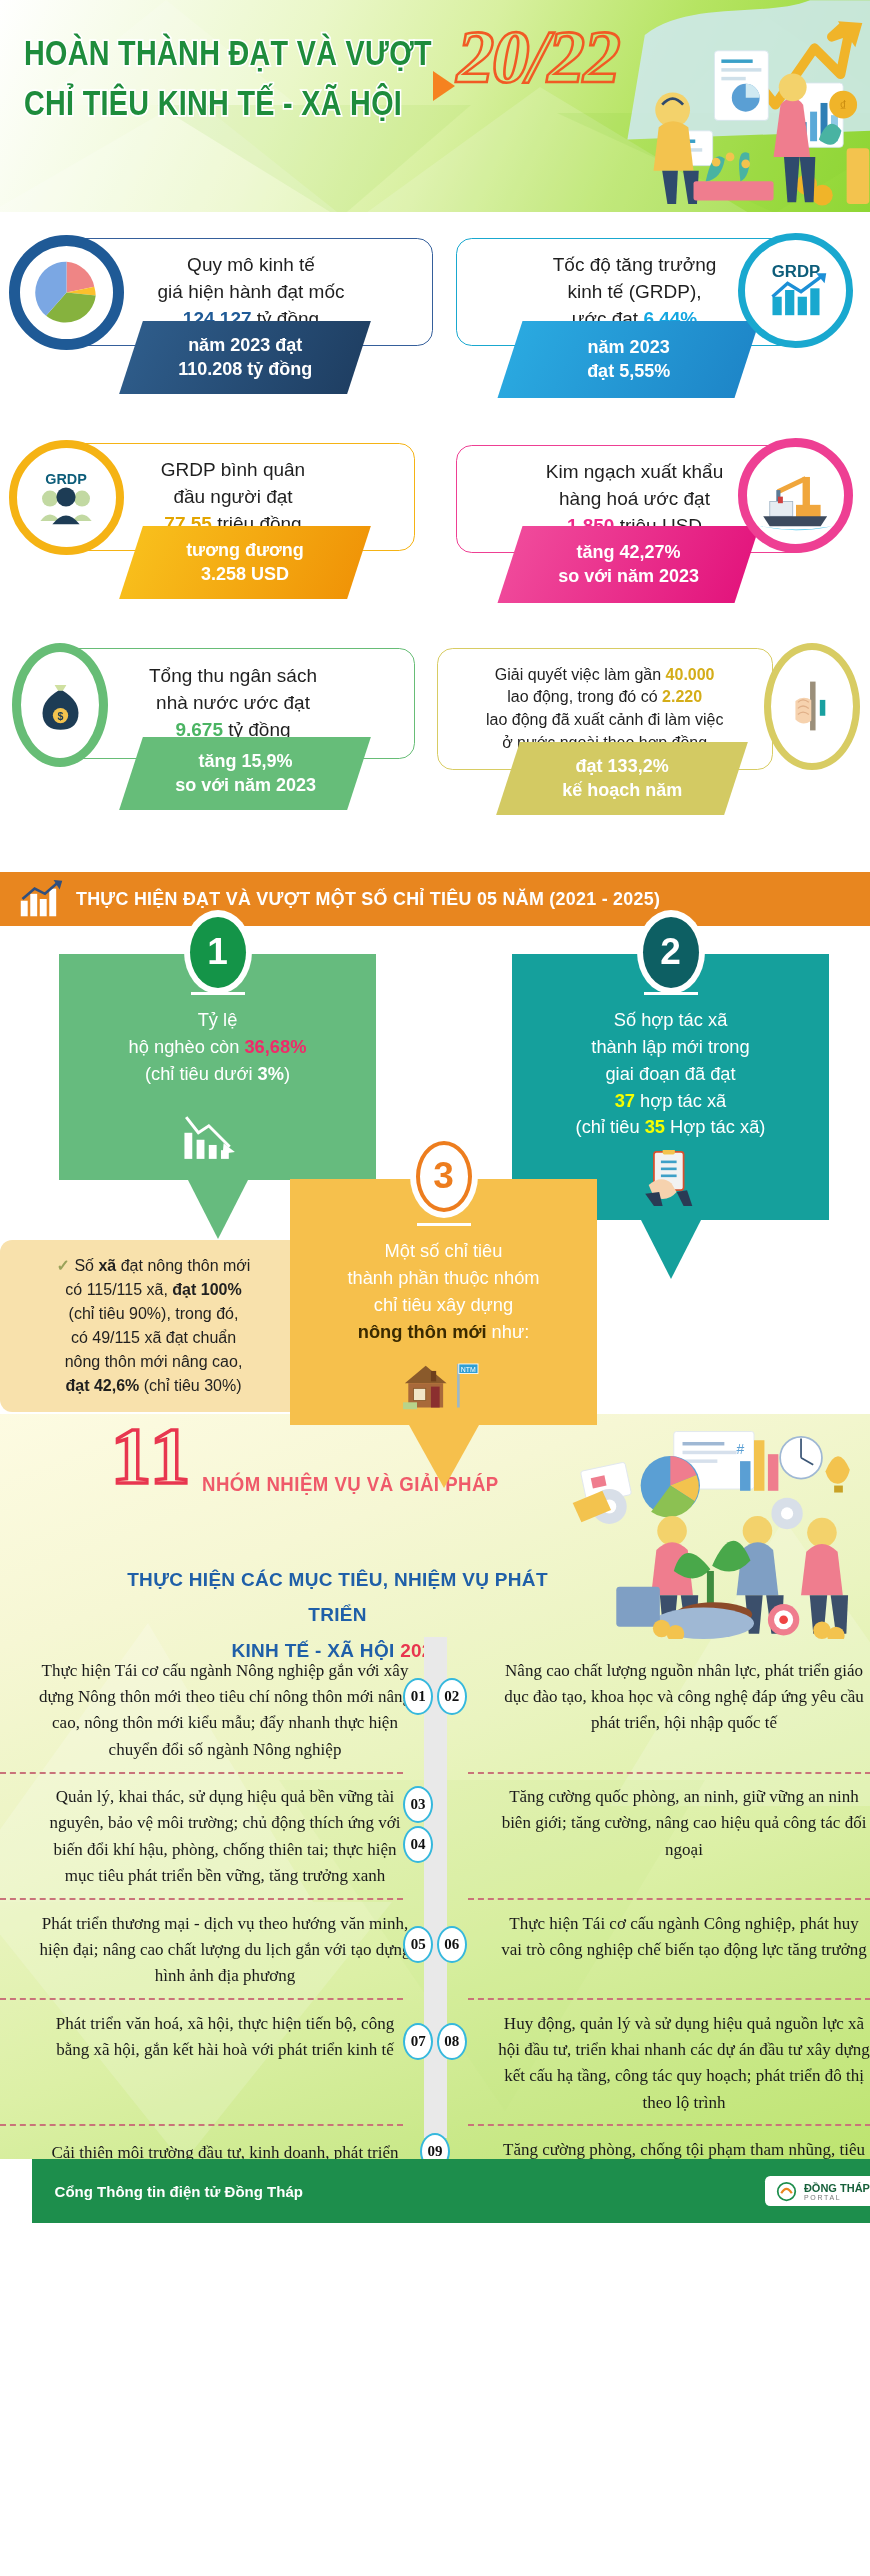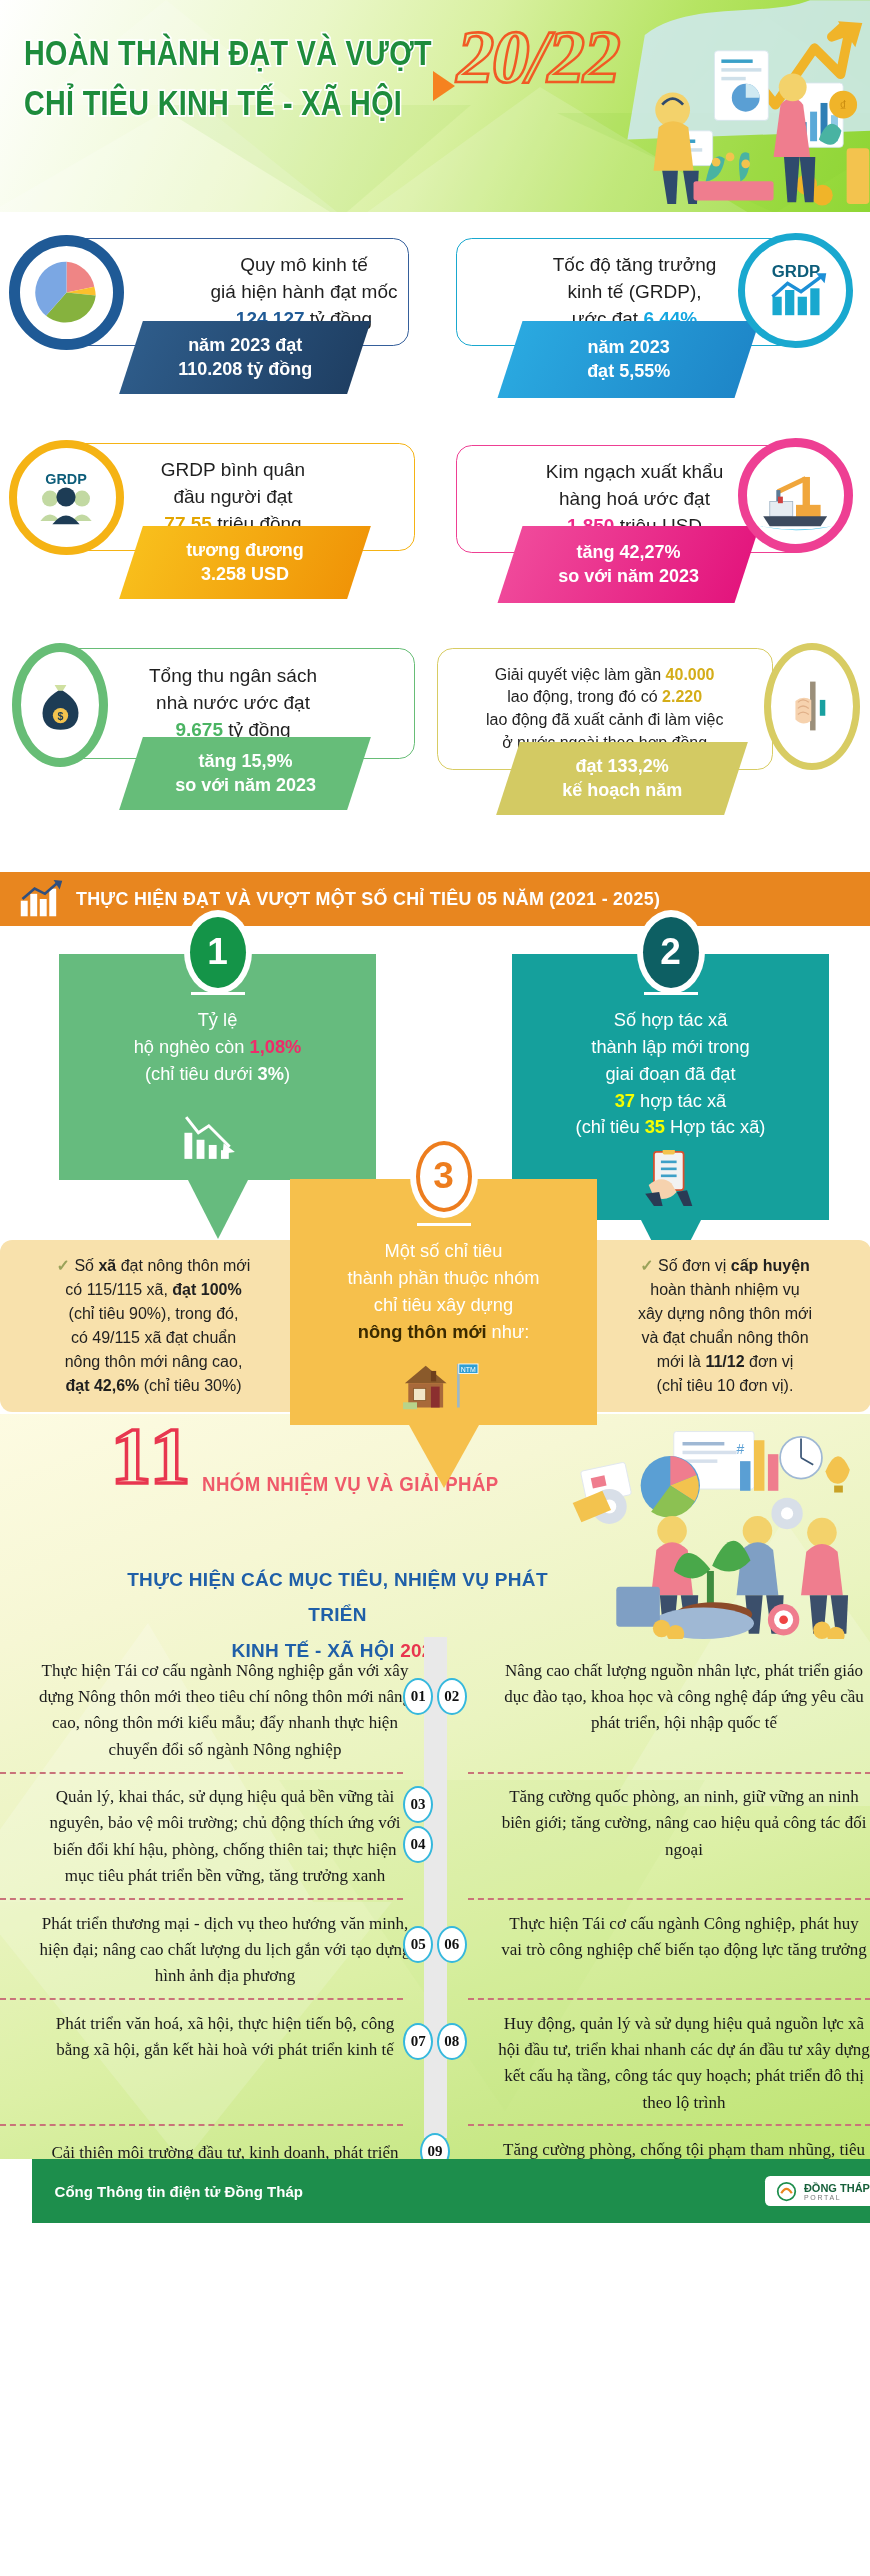--- a/index.html
+++ b/index.html
@@ -240,21 +240,21 @@
     <path d="M200 180 l4 52 h10 l4 -52z" fill="#2f4a6d"></path>
       <path d="M218 180 l6 52 h10 l2 -52z" fill="#2f4a6d"></path>
     <circle cx="210" cy="100" r="16" fill="#f3d26b"></circle>
   </svg>
 </div>
 
 <div class="stats">
 
   <div class="stat-row">
     <div class="stat-cell">
-      <div class="stat-card" style="left:45px; top:8.7px; width:364px; height:108px; border-color:#355f9b;justify-content:flex-end;">
+      <div class="stat-card" style="left:69px; top:8.7px; width:364px; height:108px; border-color:#355f9b;">
         <div class="stat-text">
           Quy mô kinh tế<br>giá hiện hành đạt mốc<br><b style="color:#1f5a96">124.127</b> tỷ đồng
         </div>
       </div>
       <div class="stat-circle" style="left:8.7px; top:5.2px; width:115px; height:115px; border:11.3px solid #1f5a96;">
         <svg viewBox="0 0 100 100" width="73" height="73">
           <circle cx="50" cy="50" r="42" fill="#fff"></circle>
           <path d="M50 50 L50 8 A42 42 0 0 1 88 42 Z" fill="#ef8585"></path>
           <path d="M50 50 L88 42 A42 42 0 0 1 90 54 Z" fill="#fbc02d"></path>
           <path d="M50 50 L90 54 A42 42 0 0 1 22 82 Z" fill="#86b23e"></path>
@@ -408,21 +408,21 @@
   </svg>
   <div class="bar-title">THỰC HIỆN ĐẠT VÀ VƯỢT MỘT SỐ CHỈ TIÊU 05 NĂM (2021 - 2025)</div>
 </div>
 
 <div class="pillars">
 
   <div class="pillar" style="left:59px; top:28px; width:317px;">
     <div class="pillar-body" style="background:#66bb7e; min-height:216px;">
       <div class="pillar-rule"></div>
       <div class="pillar-text">
-        Tỷ lệ<br>hộ nghèo còn <b style="color:#ef2b6a">1,08%</b><br>(chỉ tiêu dưới <b>3%</b>)
+        Tỷ lệ<br>hộ nghèo còn <b style="color:#ef2b6a">36,68%</b><br>(chỉ tiêu dưới <b>3%</b>)
       </div>
       <svg width="87" height="56" viewBox="0 0 100 64" style="margin:22.6px auto 0; display:block;">
         <rect x="12" y="26" width="9" height="30" fill="#fff"></rect>
         <rect x="26" y="34" width="9" height="22" fill="#fff"></rect>
         <rect x="40" y="40" width="9" height="16" fill="#fff"></rect>
         <rect x="54" y="46" width="9" height="10" fill="#fff"></rect>
         <path d="M14 8 L28 26 L40 18 L64 42" fill="none" stroke="#fff" stroke-width="3.4"></path>
         <polygon points="57,38 70,48 56,50" fill="#fff"></polygon>
       </svg>
     </div>
@@ -477,24 +477,20 @@
     <div class="pillar-num outline" style="top:-45px;">
       <div class="ring">3</div>
     </div>
   </div>
 
   <div class="note" style="left:0px; top:314px; width:307px;">
     <span class="tick">✓</span>
     Số <b>xã</b> đạt nông thôn mới<br>có 115/115 xã, <b>đạt 100%</b><br>(chỉ tiêu 90%), trong đó,<br>có 49/115 xã đạt chuẩn<br>nông thôn mới nâng cao,<br><b>đạt 42,6%</b> (chỉ tiêu 30%)
   </div>
 
-  <div class="note" style="left:579px; top:314px; width:292px;">
-    <span class="tick">✓</span>
-    Số đơn vị <b>cấp huyện</b><br>hoàn thành nhiệm vụ<br>xây dựng nông thôn mới<br>và đạt chuẩn nông thôn<br>mới là <b>11/12</b> đơn vị<br>(chỉ tiêu 10 đơn vị).
-  </div>
 </div>
 
 <div class="tasks">
   <div class="facet t1"></div>
   <div class="facet t2"></div>
   <div class="facet t3"></div>
   <div class="facet t4"></div>
 
   <div class="tasks-head">
     <div class="big11">11</div>

